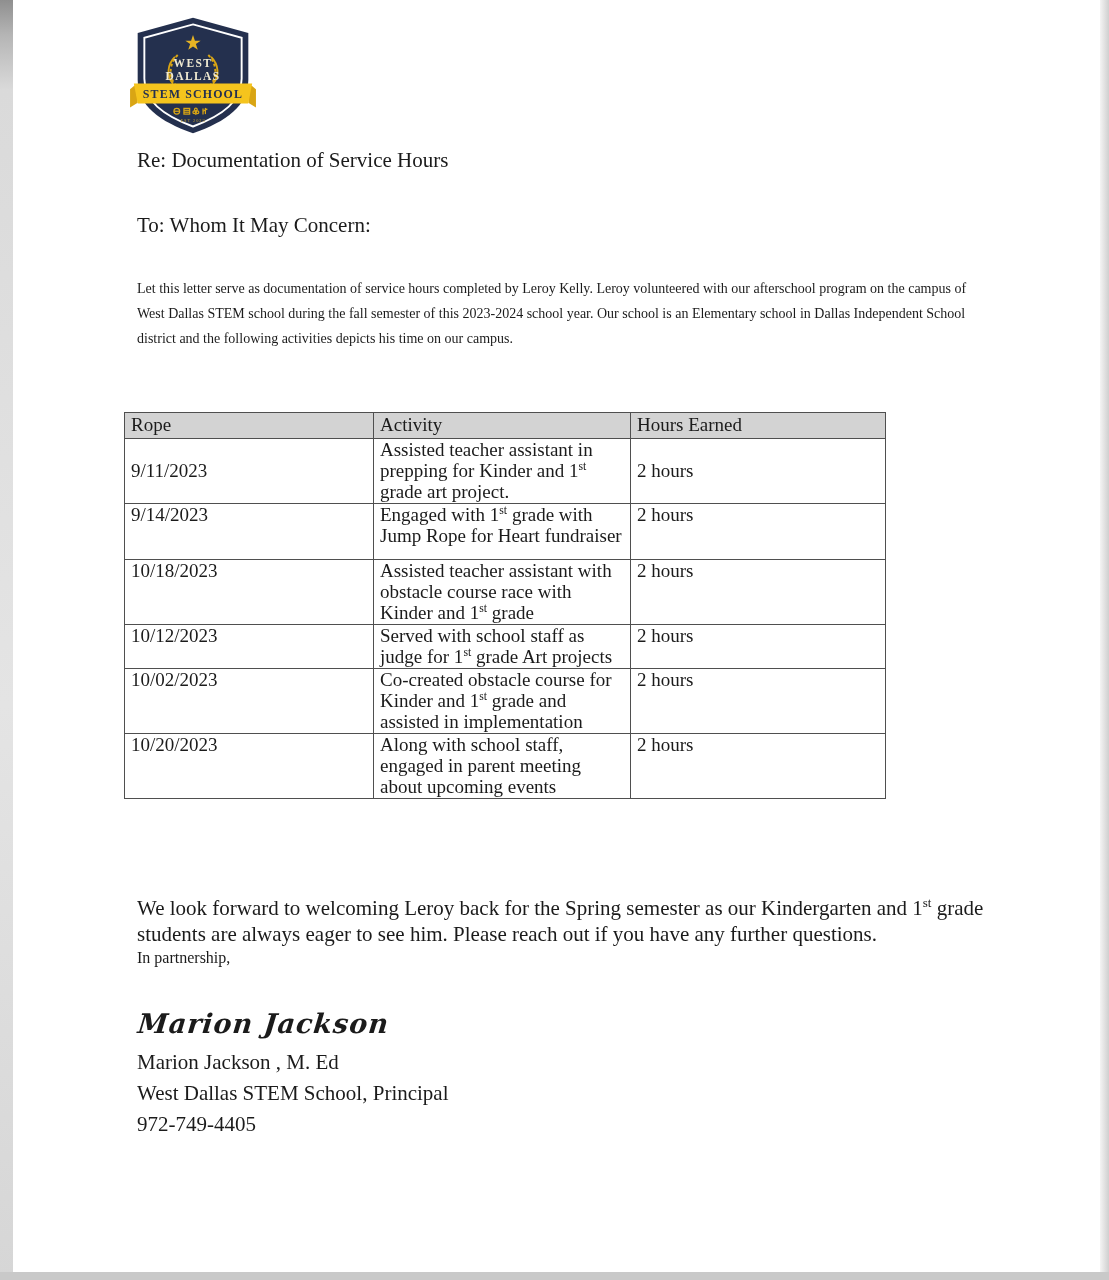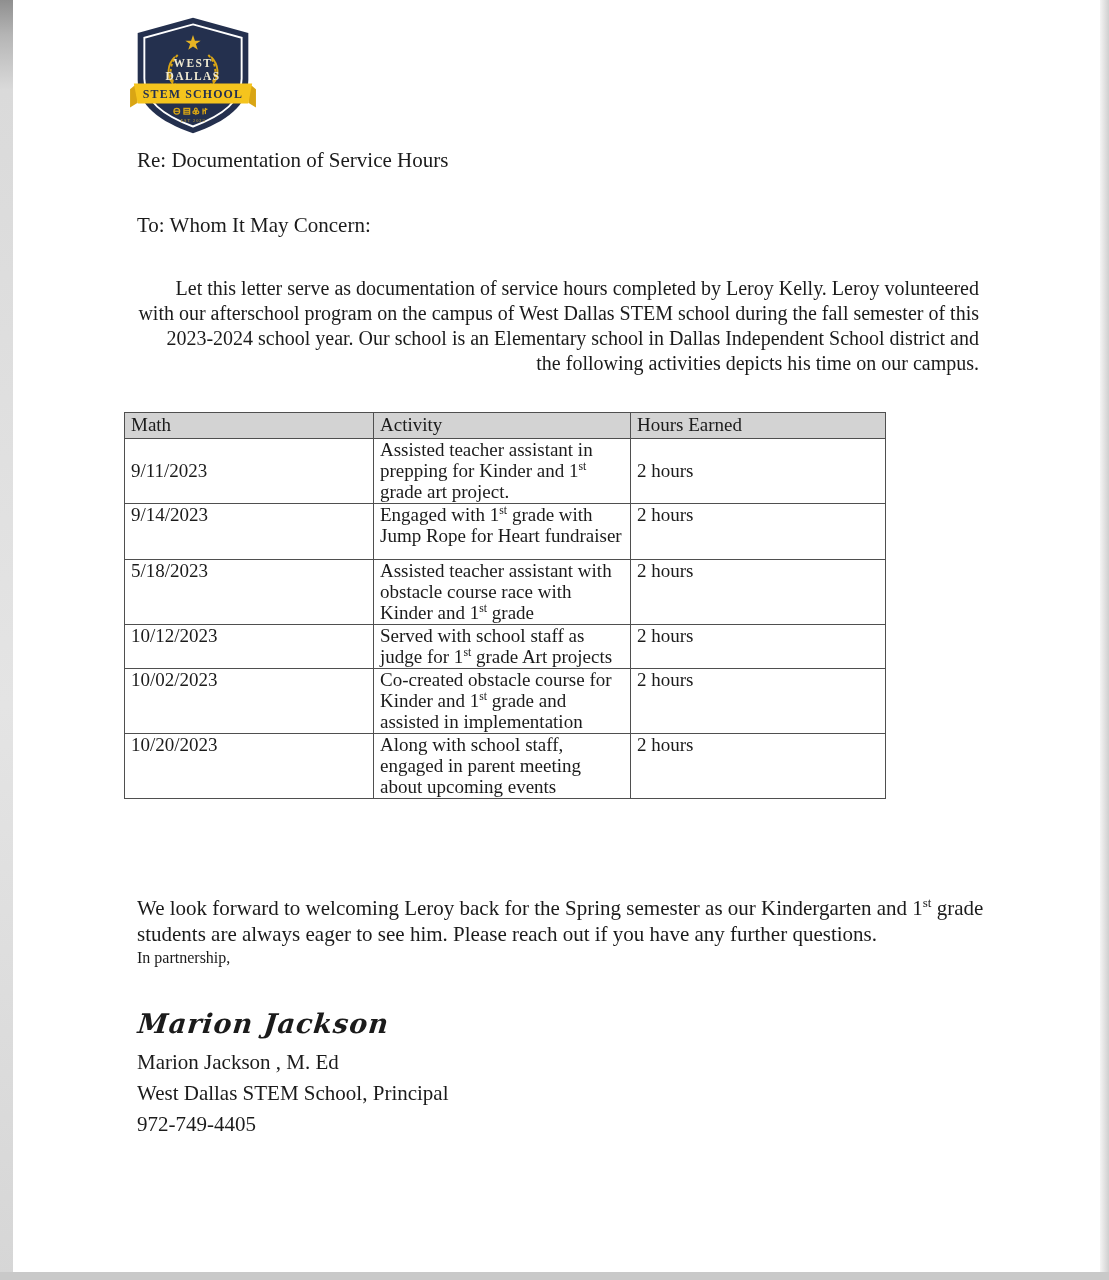--- a/index.html
+++ b/index.html
@@ -18,21 +18,21 @@
     position:absolute;right:0;top:0;width:9px;height:1280px;
     background:linear-gradient(90deg,#f4f4f4,#cfcfcf);
   }
   .edge-bottom{
     position:absolute;left:0;bottom:0;width:1109px;height:8px;
     background:#c9c9c9;
   }
   .logo{position:absolute;left:130px;top:13px;width:126px;height:124px;}
   .re-line{position:absolute;left:137px;top:148px;font-size:21px;}
   .to-line{position:absolute;left:137px;top:213px;font-size:21px;}
-  .intro{position:absolute;left:137px;top:276px;width:842px;font-size:20px;line-height:25px;text-align:right;}
+  .intro{position:absolute;left:137px;top:276px;width:842px;font-size:14px;line-height:25px;text-align:left;}
   .closing{position:absolute;left:137px;top:895px;width:848px;font-size:21px;line-height:26px;}
   .salutation{position:absolute;left:137px;top:949px;font-size:16px;}
   .sig-script{
     position:absolute;left:138px;top:1008px;font-size:27px;font-weight:bold;font-style:italic;
     font-family:"DejaVu Serif",serif;transform:skewX(-6deg);letter-spacing:1px;
   }
   .sig-name{position:absolute;left:137px;top:1050px;font-size:21px;}
   .sig-title{position:absolute;left:137px;top:1081px;font-size:21px;}
   .sig-phone{position:absolute;left:137px;top:1112px;font-size:21px;}
 
@@ -115,38 +115,38 @@
 <div class="intro">Let this letter serve as documentation of service hours completed by Leroy Kelly. Leroy volunteered with our afterschool program on the campus of West Dallas STEM school during the fall semester of this 2023-2024 school year. Our school is an Elementary school in Dallas Independent School district and the following activities depicts his time on our campus.</div>
 
 <table class="hours">
   <colgroup>
       <col class="c-date">
       <col class="c-act">
       <col class="c-hrs">
     </colgroup>
   <thead>
       <tr>
-        <th>Math</th>
+        <th>Rope</th>
         <th>Activity</th>
         <th>Hours Earned</th>
       </tr>
     </thead>
   <tbody>
       <tr class="r0">
         <td class="cell-date">9/11/2023</td>
         <td class="cell-activity">Assisted teacher assistant in prepping for Kinder and 1<sup>st</sup> grade art project.</td>
         <td class="cell-hours">2 hours</td>
       </tr>
       <tr class="r1">
         <td class="cell-date">9/14/2023</td>
         <td class="cell-activity">Engaged with 1<sup>st</sup> grade with Jump Rope for Heart fundraiser</td>
         <td class="cell-hours">2 hours</td>
       </tr>
       <tr class="r2">
-        <td class="cell-date">5/18/2023</td>
+        <td class="cell-date">10/18/2023</td>
         <td class="cell-activity">Assisted teacher assistant with obstacle course race with Kinder and 1<sup>st</sup> grade</td>
         <td class="cell-hours">2 hours</td>
       </tr>
       <tr class="r4">
         <td class="cell-date">10/12/2023</td>
         <td class="cell-activity">Served with school staff as judge for 1<sup>st</sup> grade Art projects</td>
         <td class="cell-hours">2 hours</td>
       </tr>
       <tr class="r5">
         <td class="cell-date">10/02/2023</td>

